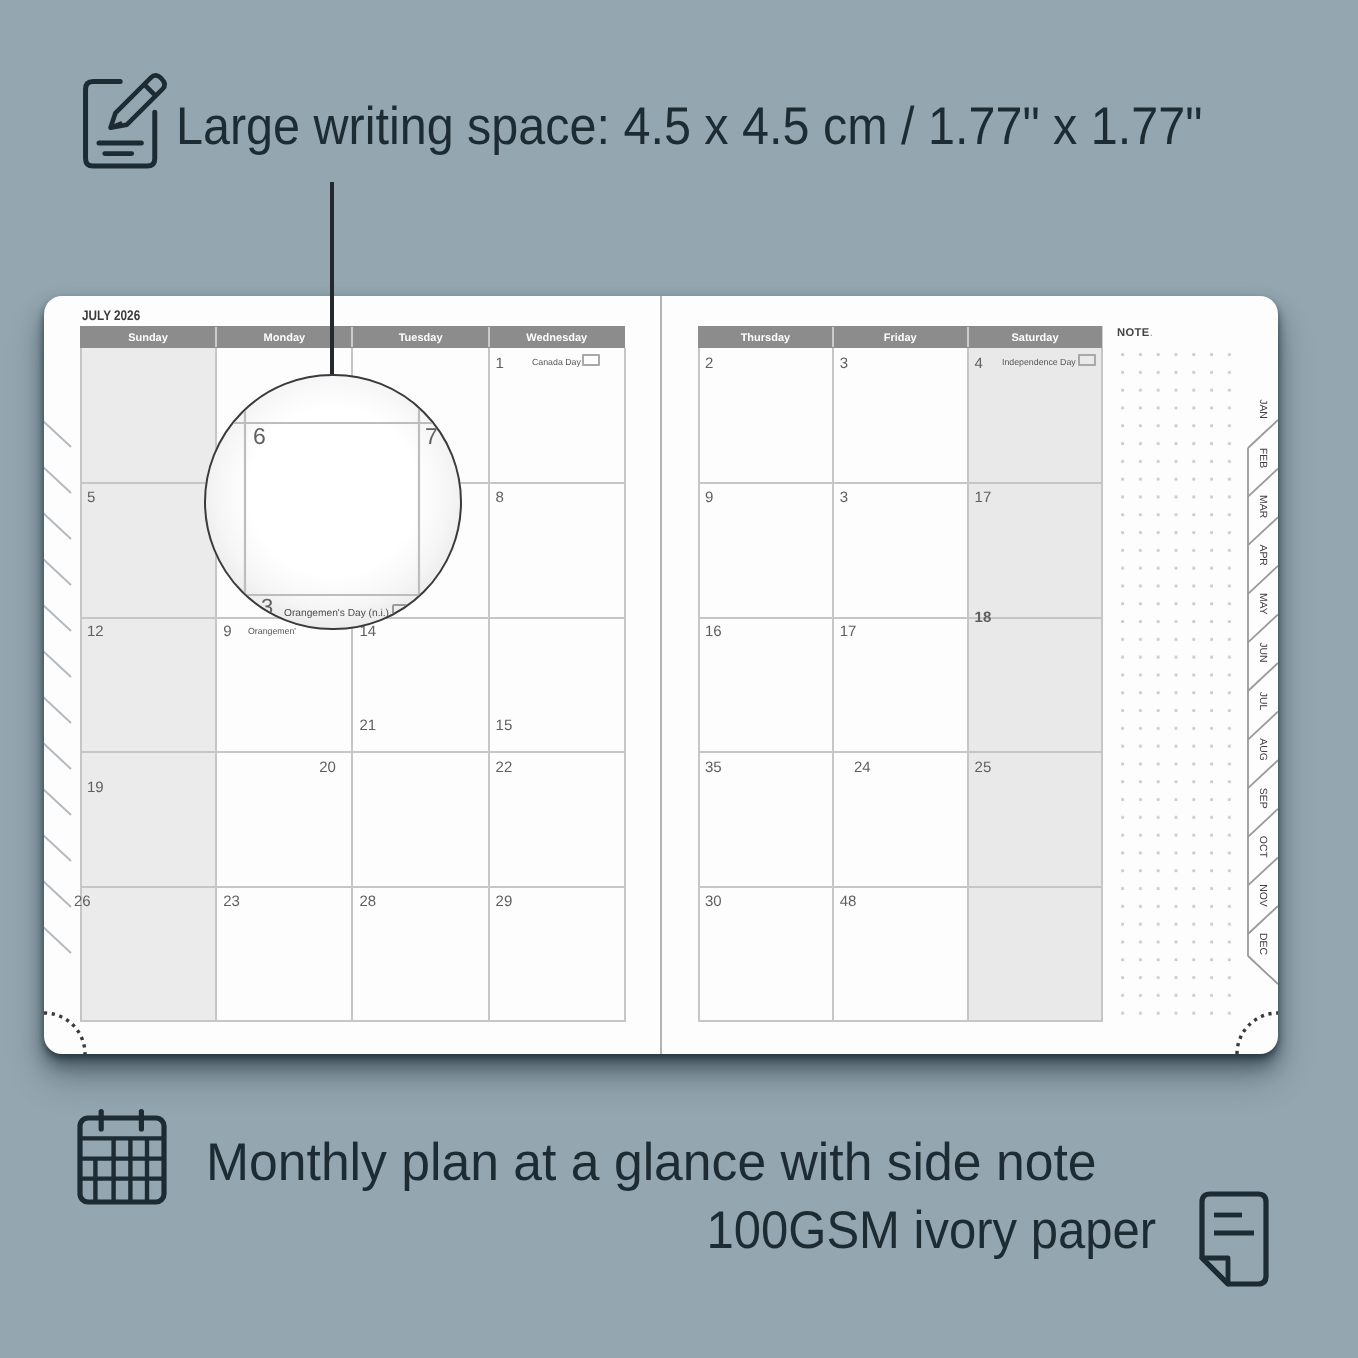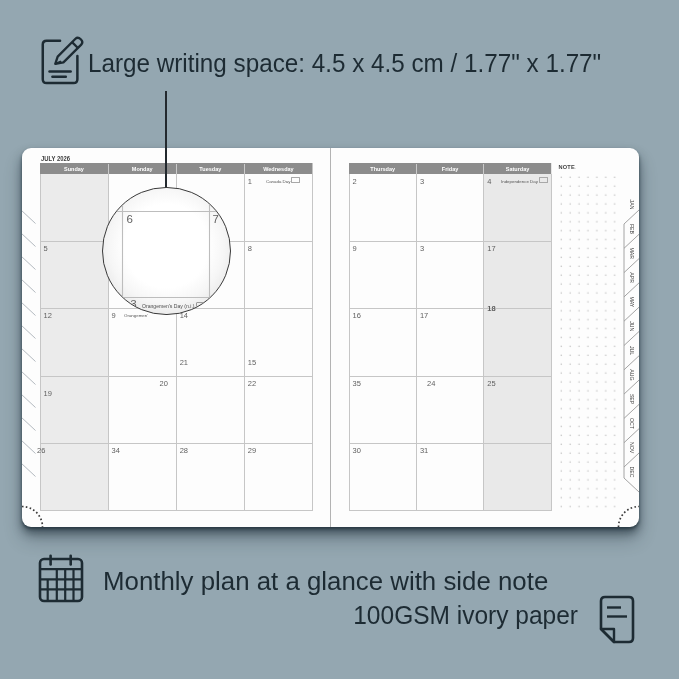--- a/index.html
+++ b/index.html
@@ -94,21 +94,21 @@
 <div class="date" style="left:247.8px;top:243.9px;">8</div>
 <div class="date" style="left:43.5px;top:311.3px;">12</div>
 <div class="date" style="left:111.6px;top:311.3px;">9</div>
 <div class="date" style="left:179.7px;top:311.3px;">14</div>
 <div class="date" style="left:247.8px;top:311.3px;margin-top:47px;">15</div>
 <div class="date" style="left:43.5px;top:378.7px;margin-top:10px;">19</div>
 <div class="date" style="left:111.6px;top:378.7px;padding-left:48px;">20</div>
 <div class="date" style="left:179.7px;top:358px;">21</div>
 <div class="date" style="left:247.8px;top:378.7px;">22</div>
 <div class="date" style="left:37px;top:446.1px;">26</div>
-<div class="date" style="left:111.6px;top:446.1px;">34</div>
+<div class="date" style="left:111.6px;top:446.1px;">23</div>
 <div class="date" style="left:179.7px;top:446.1px;">28</div>
 <div class="date" style="left:247.8px;top:446.1px;">29</div>
 
 <div class="hday" style="left:266px;top:177.3px;">Canada Day<span class="fbox"></span></div>
 
 <div class="hday" style="left:124px;top:312.5px;">Orangemen'</div>
 
 <div class="abs" style="left:330px;top:148px;width:1px;height:379px;background:#b3b3b3;"></div>
 
 <svg class="abs" style="left:349px;top:163.4px;" width="203" height="348" viewBox="0 0 203 348">
@@ -144,21 +144,21 @@
 <div class="date" style="left:352.5px;top:243.9px;">9</div>
 <div class="date" style="left:419.9px;top:243.9px;">3</div>
 <div class="date" style="left:487.3px;top:243.9px;">17</div>
 <div class="date" style="left:352.5px;top:311.3px;">16</div>
 <div class="date" style="left:419.9px;top:311.3px;">17</div>
 <div class="date" style="left:487.3px;top:304px;font-weight:bold;">18</div>
 <div class="date" style="left:352.5px;top:378.7px;">35</div>
 <div class="date" style="left:427px;top:378.7px;">24</div>
 <div class="date" style="left:487.3px;top:378.7px;">25</div>
 <div class="date" style="left:352.5px;top:446.1px;">30</div>
-<div class="date" style="left:419.9px;top:446.1px;">31</div>
+<div class="date" style="left:419.9px;top:446.1px;">48</div>
 
 <div class="hday" style="left:501px;top:177.3px;">Independence Day<span class="fbox"></span></div>
 
 <div class="abs" style="left:558.5px;top:163.8px;font-size:5.6px;font-weight:bold;color:#444;letter-spacing:0.2px;">NOTE<span style="font-weight:normal;color:#999;">.</span></div>
 
 <svg class="abs" style="left:558px;top:174px;" width="62" height="340" viewBox="0 0 62 340">
   <defs>
     <pattern id="dots" width="8.9" height="8.9" patternUnits="userSpaceOnUse">
       <rect x="2.6" y="2.6" width="1.4" height="1.4" fill="#c9c9c9"></rect>
     </pattern>

